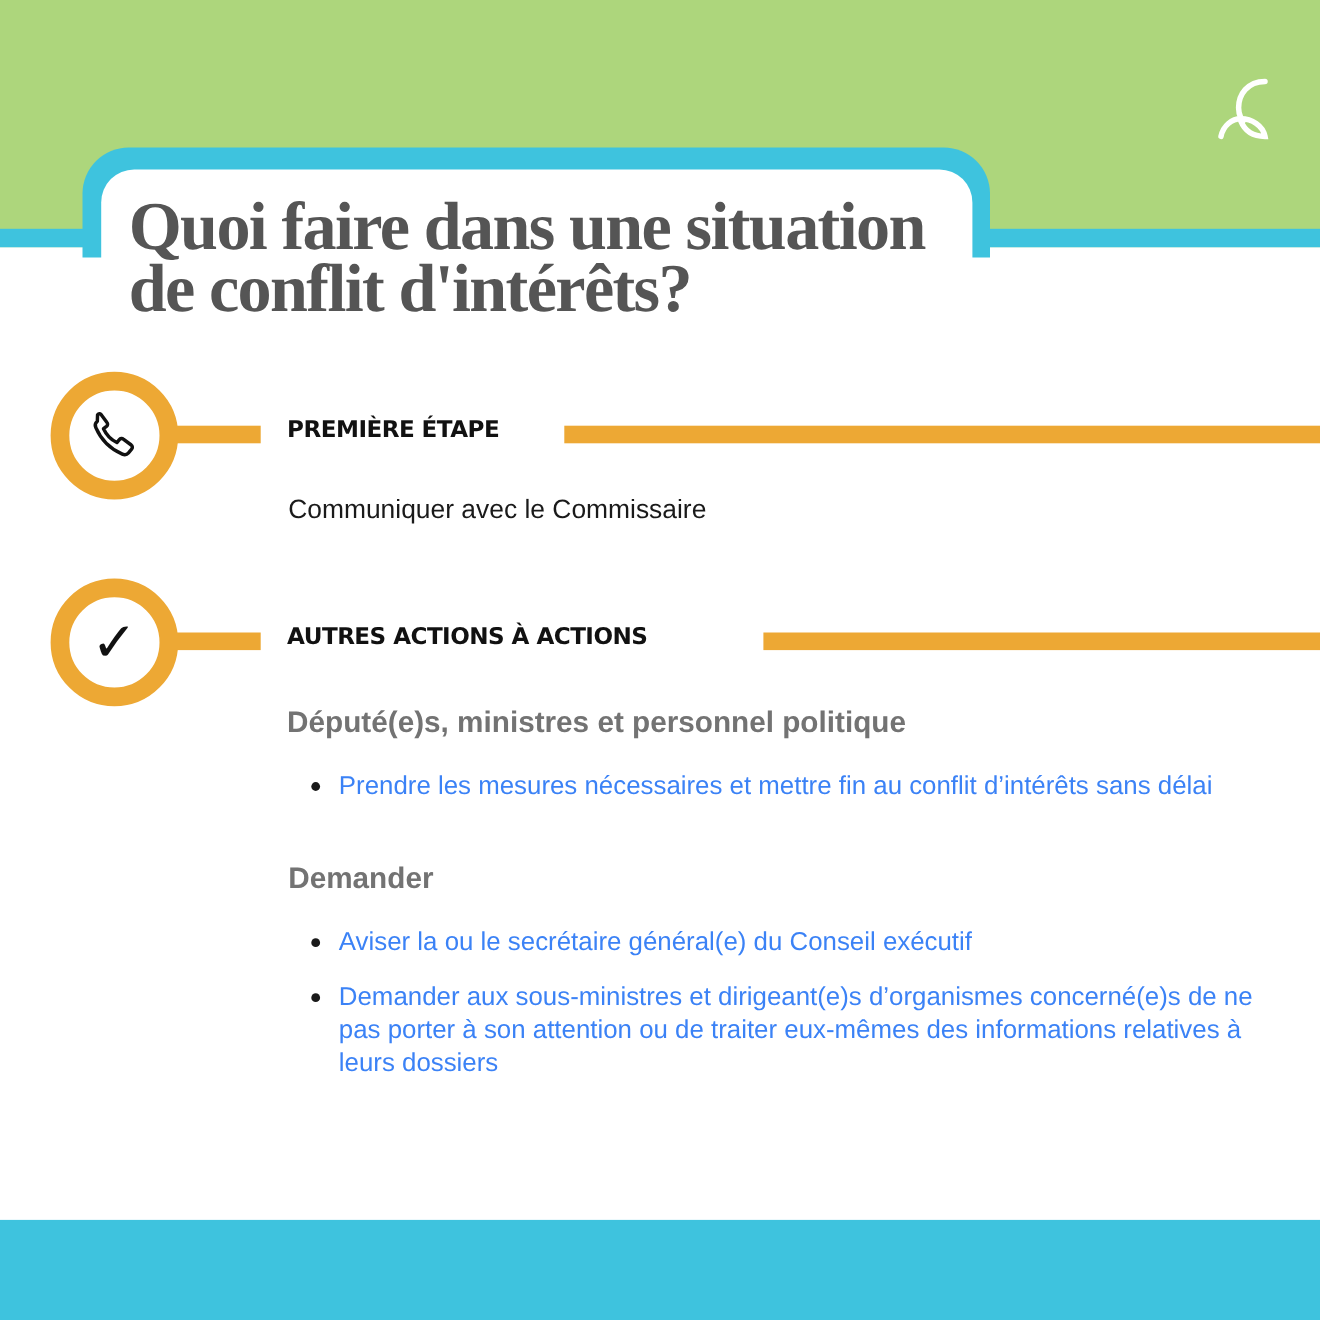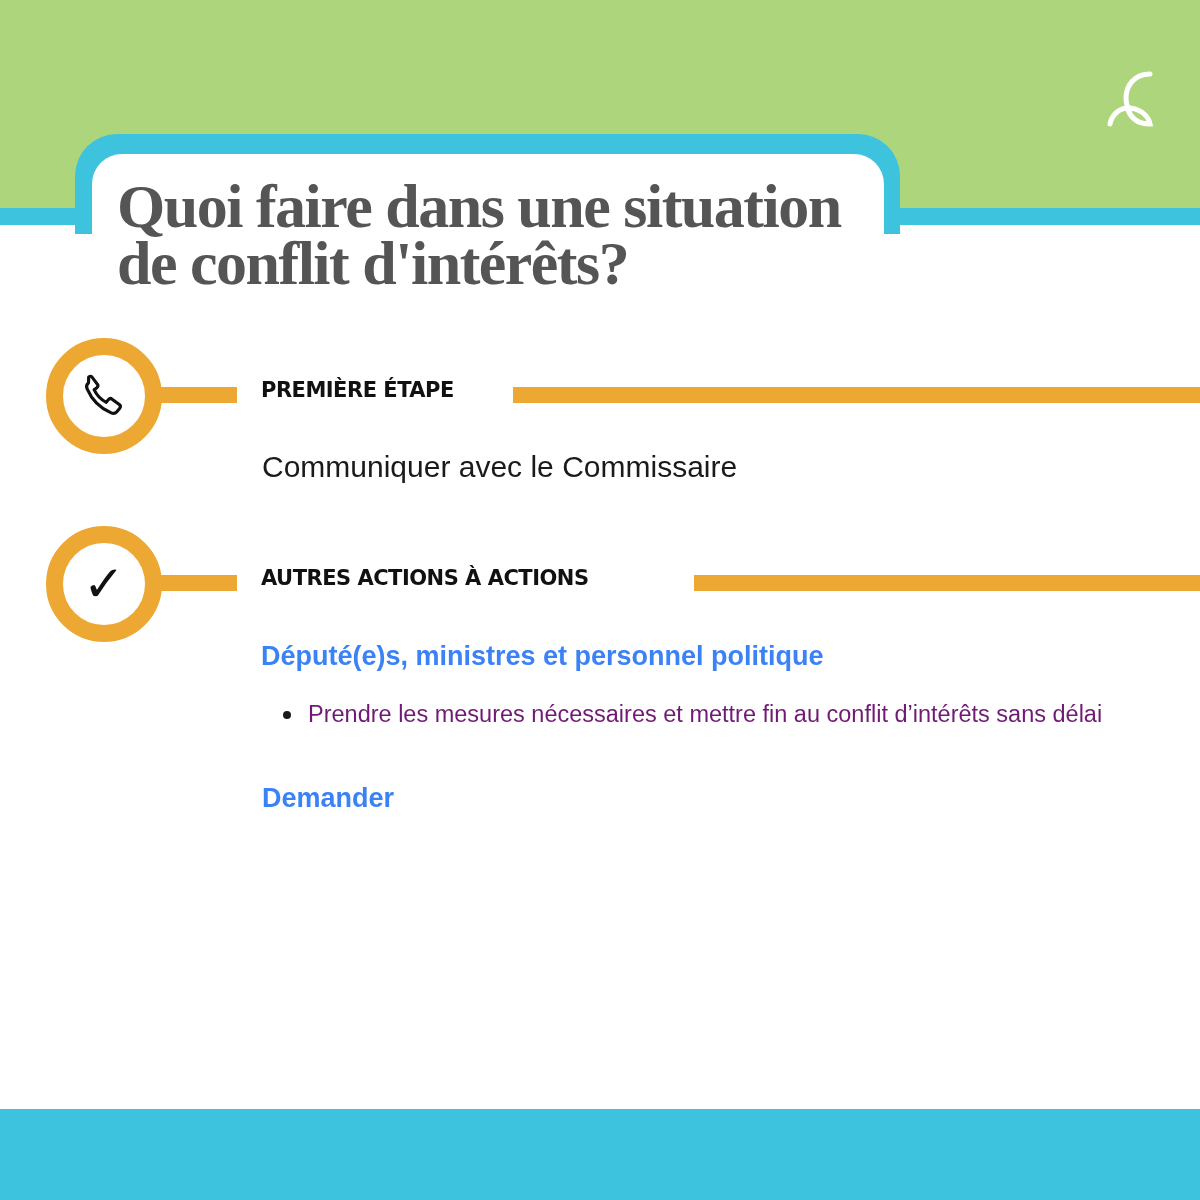--- a/index.html
+++ b/index.html
@@ -23,25 +23,25 @@
   .step-circle {
     position: absolute; width: 116px; height: 116px; border-radius: 50%;
     border: 17px solid #eda834; background: #ffffff;
     display: flex; align-items: center; justify-content: center;
   }
   .connector { position: absolute; height: 16px; background: #eda834; }
   .section-heading {
     position: absolute; font-family: "DejaVu Sans", sans-serif; font-weight: bold;
     font-size: 21px; color: #111111; white-space: nowrap; letter-spacing: -0.5px;
   }
-  .plain-text { position: absolute; font-size: 30px; color: #1a1a1a; }
-  .sub-heading { position: absolute; font-size: 27px; font-weight: bold; color: #3b82f6; white-space: nowrap; }
+  .plain-text { position: absolute; font-size: 24px; color: #1a1a1a; }
+  .sub-heading { position: absolute; font-size: 27px; font-weight: bold; color: #737373; white-space: nowrap; }
 
   .bullet-list { position: absolute; left: 283px; width: 880px; list-style: none; }
-  .bullet-list li { position: relative; padding-left: 25px; font-size: 23.5px; line-height: 30px; color: #701a75; margin-bottom: 20px; }
+  .bullet-list li { position: relative; padding-left: 25px; font-size: 23.5px; line-height: 30px; color: #3b82f6; margin-bottom: 20px; }
   .bullet-list li::before { content: ""; position: absolute; left: 0; top: 12px; width: 8px; height: 8px; border-radius: 50%; background: #1a1a1a; }
 
   .bottom-band { position: absolute; left: 0; top: 1109px; width: 1200px; height: 91px; background: #3ec3de; }
 </style>
 </head>
 <body>
 
 <div class="top-band"></div>
 <div class="blue-strip"></div>
 <div class="white-body"></div>
@@ -72,15 +72,17 @@
 <div class="section-heading" style="left:261px; top:566px;">AUTRES ACTIONS À ACTIONS</div>
 <div class="connector" style="left:694px; top:575px; width:506px;"></div>
 
 <div class="sub-heading" style="left:261px; top:641px;">Député(e)s, ministres et personnel politique</div>
 <ul class="bullet-list" style="top:699px;">
   <li>Prendre les mesures nécessaires et mettre fin au conflit d’intérêts sans délai</li>
 </ul>
 
 <div class="sub-heading" style="left:262px; top:783px;">Demander</div>
 <ul class="bullet-list" style="top:841px;">
+  <li>Aviser la ou le secrétaire général(e) du Conseil exécutif</li>
+  <li>Demander aux sous-ministres et dirigeant(e)s d’organismes concerné(e)s de ne pas porter à son attention ou de traiter eux-mêmes des informations relatives à leurs dossiers</li>
 </ul>
 
 <div class="bottom-band"></div>
 
 </body></html>

